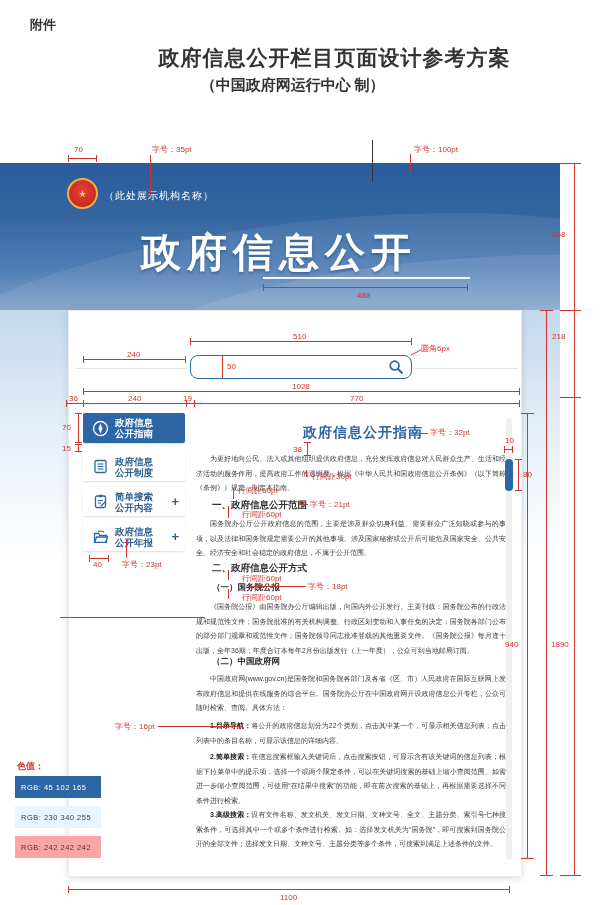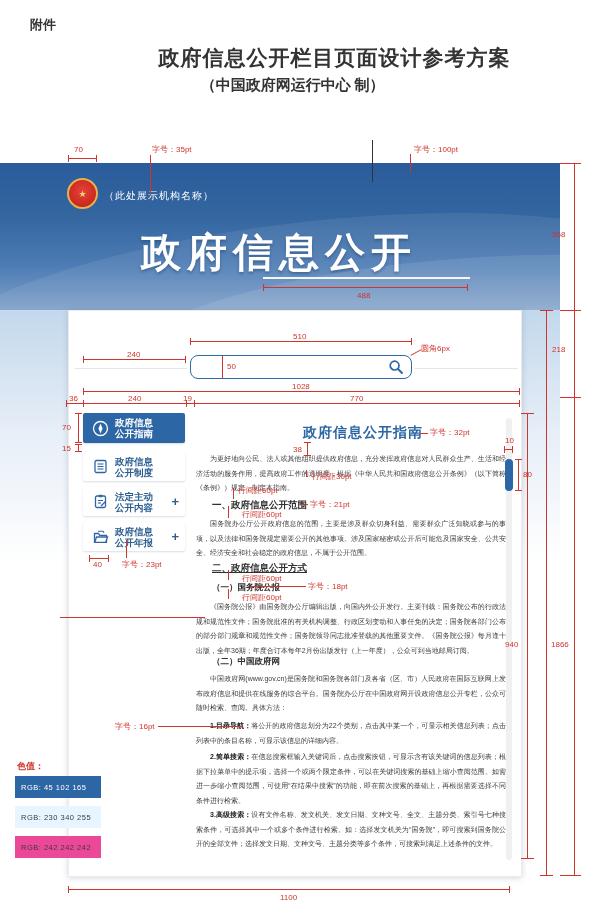--- a/index.html
+++ b/index.html
@@ -102,29 +102,29 @@
 
   <div class="dim-h" style="left:263px;top:287px;width:205px;"></div>
   <div class="ann" style="left:357px;top:292px;">488</div>
 
   <div class="rl-v" style="left:574px;top:163px;height:712px;"></div>
   <div class="rl-h" style="left:560px;top:163px;width:21px;"></div>
   <div class="rl-h" style="left:560px;top:310px;width:21px;"></div>
   <div class="rl-h" style="left:560px;top:397px;width:21px;"></div>
   <div class="rl-h" style="left:560px;top:875px;width:21px;"></div>
   <div class="ann" style="left:552px;top:231px;">368</div>
-  <div class="ann" style="left:552px;top:346px;">218</div>
+  <div class="ann" style="left:552px;top:333px;">218</div>
   <div class="rl-v" style="left:527px;top:413px;height:445px;"></div>
   <div class="rl-h" style="left:521px;top:413px;width:13px;"></div>
   <div class="rl-h" style="left:521px;top:858px;width:13px;"></div>
   <div class="ann" style="left:505px;top:641px;">940</div>
   <div class="rl-v" style="left:546px;top:310px;height:565px;"></div>
   <div class="rl-h" style="left:540px;top:310px;width:13px;"></div>
   <div class="rl-h" style="left:540px;top:875px;width:13px;"></div>
-  <div class="ann" style="left:551px;top:641px;">1866</div>
+  <div class="ann" style="left:551px;top:641px;">1890</div>
 
   <div id="card"></div>
 
   <div class="gline" style="left:75px;top:368px;width:112px;"></div>
   <div class="gline" style="left:415px;top:368px;width:103px;"></div>
   <div id="searchbox"></div>
   <div id="mag">
     <span>
       <svg width="16" height="16" viewBox="0 0 16 16">
         <circle cx="6.6" cy="6.6" r="4.4" fill="none" stroke="#2d66a5" stroke-width="1.7"></circle>
@@ -183,21 +183,21 @@
     <span class="ic">
       <svg width="17" height="17" viewBox="0 0 17 17">
         <rect x="3.5" y="3" width="10" height="11.5" rx="1.5" fill="none" stroke="#2d66a5" stroke-width="1.3"></rect>
         <rect x="6.5" y="1.8" width="4" height="2.4" rx="1" fill="#2d66a5"></rect>
         <line x1="5.8" y1="7.5" x2="11" y2="7.5" stroke="#2d66a5" stroke-width="1.1"></line>
         <line x1="5.8" y1="10" x2="9" y2="10" stroke="#2d66a5" stroke-width="1.1"></line>
         <line x1="9" y1="13" x2="13.5" y2="8.5" stroke="#2d66a5" stroke-width="1.3"></line>
       </svg>
     </span>
     <span class="txt">
-      <span style="display:block">法定主动</span>
+      <span style="display:block">简单搜索</span>
       <span style="display:block">公开内容</span>
     </span>
     <span class="plus">+</span>
   </div>
   <div class="sb" style="top:522px;height:29px;">
     <span class="ic">
       <svg width="17" height="17" viewBox="0 0 17 17">
         <path d="M2.5 5.5 h4 l1.2 1.8 h6.8 v7 H2.5 Z" fill="none" stroke="#2d66a5" stroke-width="1.3"></path>
         <path d="M4.5 9 h11 l-1.8 5.3 H2.8 Z" fill="#fff" stroke="#2d66a5" stroke-width="1.3"></path>
         <path d="M6 3.2 h5 l1 1.4" fill="none" stroke="#2d66a5" stroke-width="1.1"></path>
@@ -238,21 +238,21 @@
   <div class="rl-v" style="left:233px;top:488px;height:11px;"></div>
   <div class="ann" style="left:238px;top:487px;">行间距60pt</div>
 
   <div class="h2c" style="left:212px;top:499px;">一、政府信息公开范围</div>
   <div class="rl-h" style="left:300px;top:504px;width:8px;"></div>
   <div class="ann" style="left:310px;top:501px;">字号：21pt</div>
   <div class="rl-v" style="left:228px;top:506px;height:12px;"></div>
   <div class="ann" style="left:242px;top:511px;">行间距60pt</div>
   <div class="para" style="top:517px;">国务院办公厅公开政府信息的范围，主要是涉及群众切身利益、需要群众广泛知晓或参与的事项，以及法律和国务院规定需要公开的其他事项。涉及国家秘密或公开后可能危及国家安全、公共安全、经济安全和社会稳定的政府信息，不属于公开范围。</div>
 
-  <div class="h2c" style="left:212px;top:562px;text-decoration:underline;">二、政府信息公开方式</div>
+  <div class="h2c" style="left:212px;top:562px;">二、政府信息公开方式</div>
   <div class="rl-v" style="left:228px;top:570px;height:10px;"></div>
   <div class="ann" style="left:242px;top:575px;">行间距60pt</div>
   <div class="h3c" style="left:212px;top:582px;">（一）国务院公报</div>
   <div class="rl-h" style="left:250px;top:586px;width:56px;"></div>
   <div class="ann" style="left:308px;top:583px;">字号：18pt</div>
   <div class="rl-v" style="left:228px;top:589px;height:10px;"></div>
   <div class="ann" style="left:242px;top:594px;">行间距60pt</div>
   <div class="para" style="top:600px;">《国务院公报》由国务院办公厅编辑出版，向国内外公开发行。主要刊载：国务院公布的行政法规和规范性文件；国务院批准的有关机构调整、行政区划变动和人事任免的决定；国务院各部门公布的部分部门规章和规范性文件；国务院领导同志批准登载的其他重要文件。《国务院公报》每月逢十出版，全年36期；年度合订本每年2月份出版发行（上一年度），公众可到当地邮局订阅。</div>
   <div class="rl-h" style="left:60px;top:617px;width:145px;"></div>
 
@@ -268,18 +268,18 @@
   <div class="para" style="top:750px;">
     <b>2.简单搜索：</b><span>在信息搜索框输入关键词后，点击搜索按钮，可显示含有该关键词的信息列表；根据下拉菜单中的提示项，选择一个或两个限定条件，可以在关键词搜索的基础上缩小查阅范围。如需进一步缩小查阅范围，可使用“在结果中搜索”的功能，即在前次搜索的基础上，再根据需要选择不同条件进行检索。</span>
   </div>
   <div class="para" style="top:808px;">
     <b>3.高级搜索：</b><span>设有文件名称、发文机关、发文日期、文种文号、全文、主题分类、索引号七种搜索条件，可选择其中一个或多个条件进行检索。如：选择发文机关为“国务院”，即可搜索到国务院公开的全部文件；选择发文日期、文种文号、主题分类等多个条件，可搜索到满足上述条件的文件。</span>
   </div>
 
   <div class="ann" style="left:17px;top:762px;font-size:9px;font-weight:bold;">色值：</div>
   <div class="sw" style="top:776px;background:#2d66a5;color:#fff;">RGB:  45   102  165</div>
   <div class="sw" style="top:806px;background:#e6f5ff;color:#3c3c3c;">RGB:  230  340  255</div>
-  <div class="sw" style="top:836px;background:#ec4899;color:#3c3c3c;">RGB:  242  242  242</div>
+  <div class="sw" style="top:836px;background:#fca5a5;color:#3c3c3c;">RGB:  242  242  242</div>
 
   <div class="dim-h" style="left:68px;top:889px;width:442px;"></div>
   <div class="ann" style="left:280px;top:894px;">1100</div>
 
 </div>
 
 </body></html>

